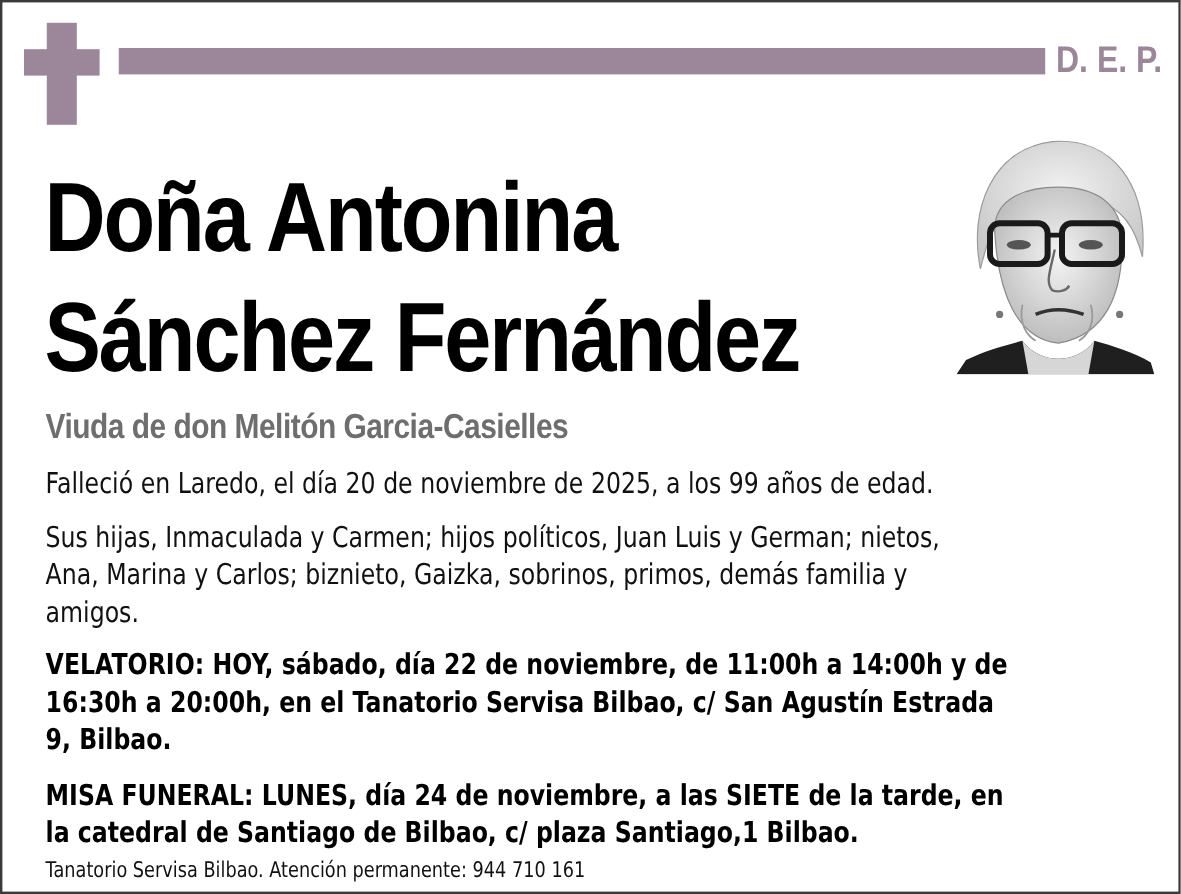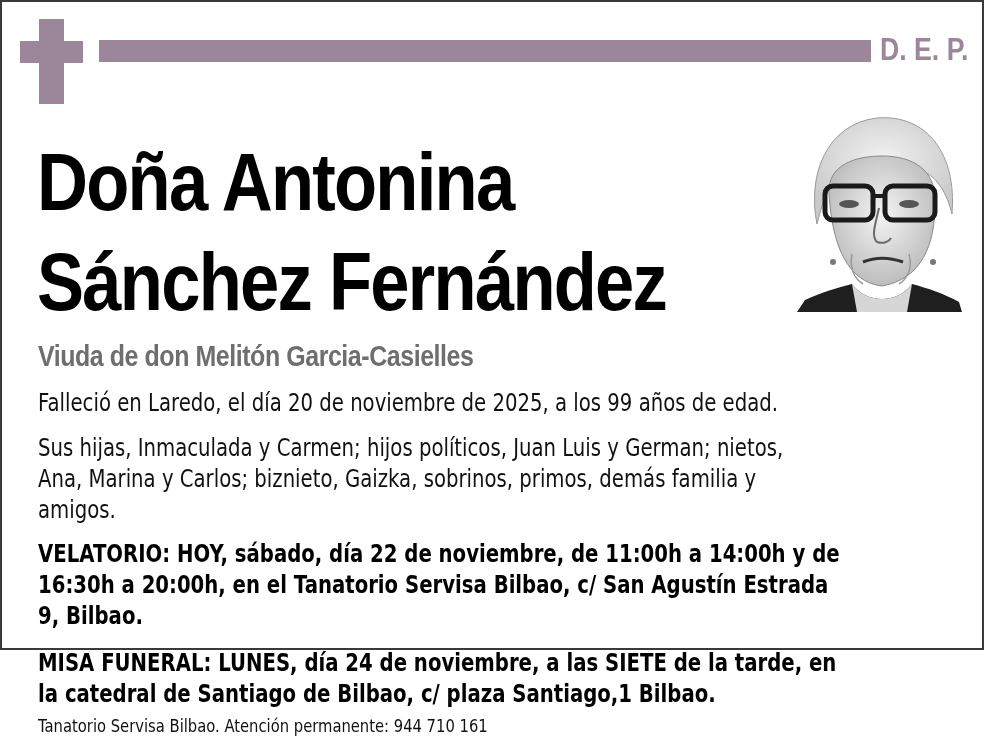--- a/index.html
+++ b/index.html
@@ -1,19 +1,19 @@
 <!DOCTYPE html>
 <html><head>
   <meta charset="utf-8">
   <style>
     html, body { margin: 0; padding: 0; background: #ffffff; }
     body { width: 984px; height: 745px; overflow: hidden; }
     .card {
       position: relative;
-      width: 984px; height: 650px;
+      width: 984px; height: 745px;
       box-sizing: border-box;
       border: 2px solid #3a3a3a;
       background: #ffffff;
       font-family: "DejaVu Sans Condensed", "DejaVu Sans", "Liberation Sans", sans-serif;
       color: #111111;
     }
     
     .cross { position: absolute; left: 18px; top: 17px; width: 63px; height: 85px; }
     .cross .v { position: absolute; left: 19px; top: 0; width: 25px; height: 85px; background: #9b8799; }
     .cross .h { position: absolute; left: 0; top: 22px; width: 63px; height: 22px; background: #9b8799; }

